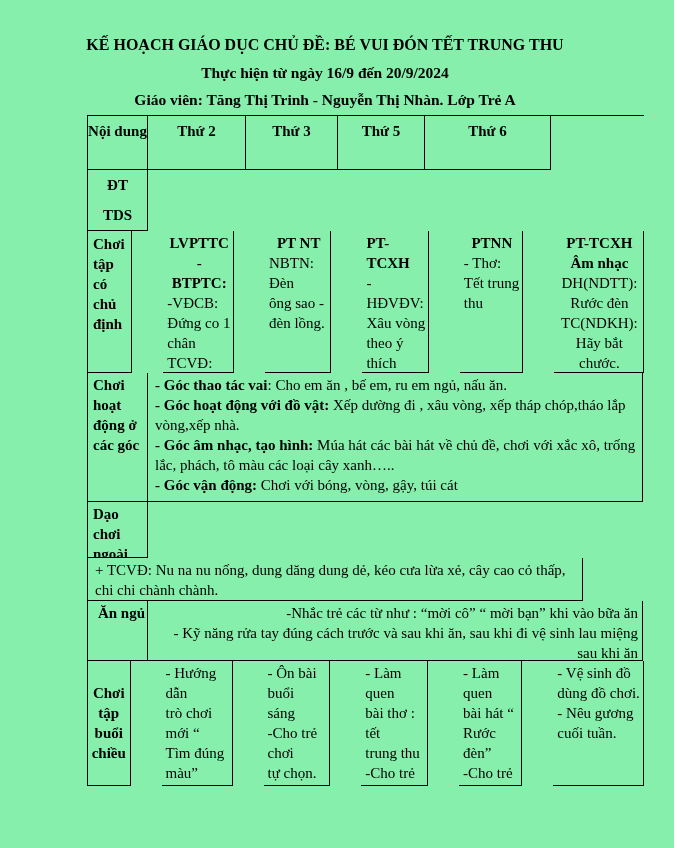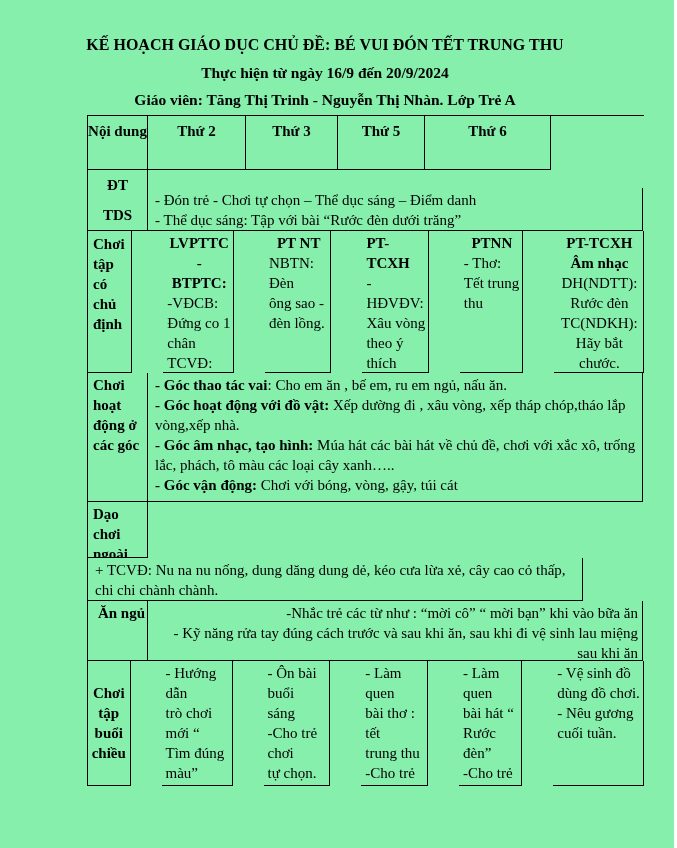--- a/index.html
+++ b/index.html
@@ -66,24 +66,20 @@
       <div class="cell w0 daycell">Nội dung</div>
       <div class="cell w1 daycell">Thứ 2</div>
       <div class="cell w2 daycell">Thứ 3</div>
       <div class="cell w4 daycell">Thứ 5</div>
       <div class="cell w5 daycell">Thứ 6</div>
     </div>
 
     <div class="row r2">
       <div class="cell w0 pre bold center dtlabel">ĐT
 TDS</div>
-      <div class="cell wspan spancell">
-        <div class="para">- Đón trẻ -  Chơi tự chọn – Thể dục sáng – Điểm danh</div>
-        <div class="para">- Thể dục sáng: Tập với bài “Rước đèn dưới trăng”</div>
-      </div>
     </div>
 
     <div class="row r3">
       <div class="cell w0 pre bold lblpad lbltop">Chơi
 tập có
 chủ
 định</div>
       <div class="cell w1 subcell">
         <div class="chead center pre">LVPTTC
 - BTPTC:</div>

